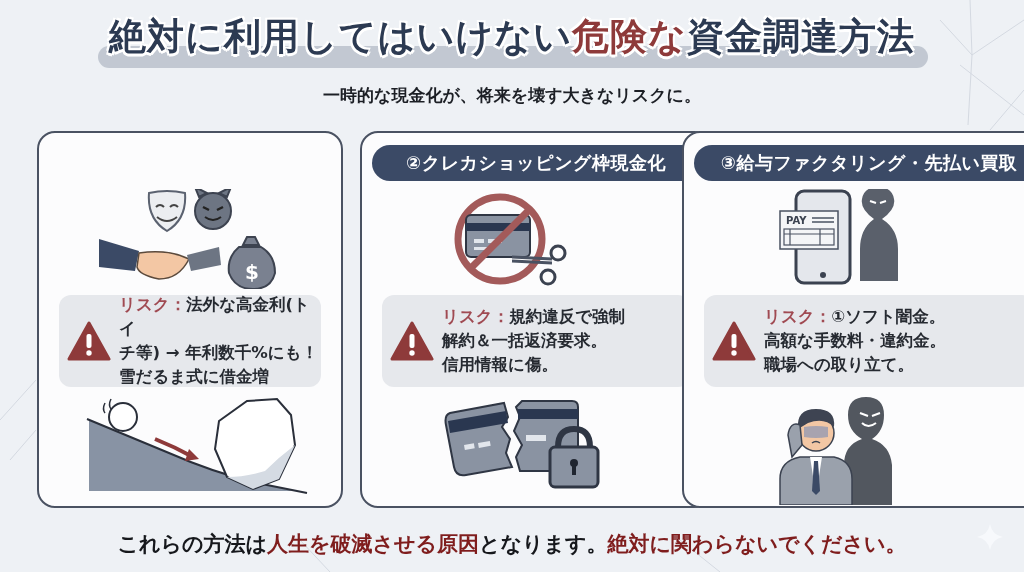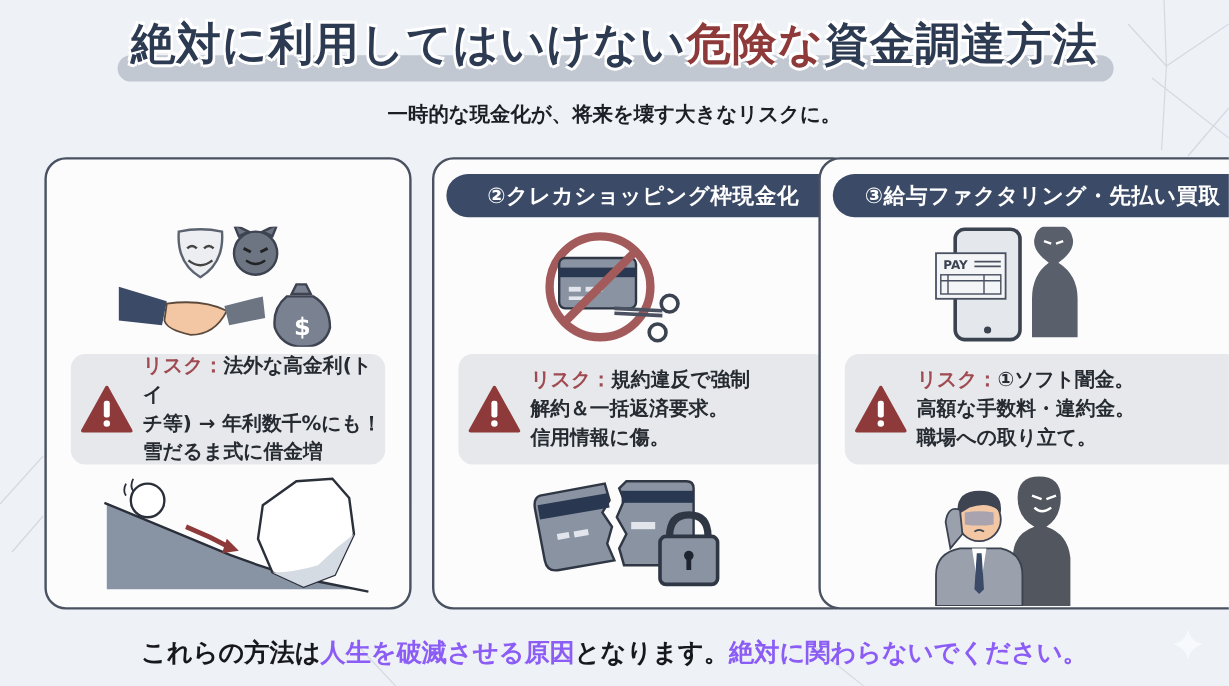--- a/index.html
+++ b/index.html
@@ -49,21 +49,21 @@
     display: flex; align-items: center; padding-left: 8px;
   }
   .risk-icon { width: 44px; height: 44px; flex: 0 0 44px; margin-right: 8px; }
   .risk-text { font-size: 16.5px; font-weight: bold; line-height: 24px; color: #262a31; }
   .risk-label { color: #a04a52; }
   .illus-bottom { position: absolute; left: 0; right: 0; top: 262px; height: 110px; }
   .footer {
     position: absolute; left: 0; top: 530px; width: 1024px; text-align: center;
     font-size: 21px; font-weight: bold; color: #16181c;
   }
-  .footer .hl { color: #8b5cf6; }
+  .footer .hl { color: #7f1d1d; }
   .sparkle { position: absolute; left: 975px; top: 522px; width: 30px; height: 30px; }
 </style>
 </head>
 <body>
 
 <svg class="bg-lines" viewBox="0 0 1024 572">
   <g stroke="#d4d9e1" stroke-width="1" fill="none">
     <line x1="970" y1="0" x2="972" y2="55"></line>
     <line x1="972" y1="55" x2="1024" y2="20"></line>
     <line x1="972" y1="55" x2="940" y2="20"></line>

